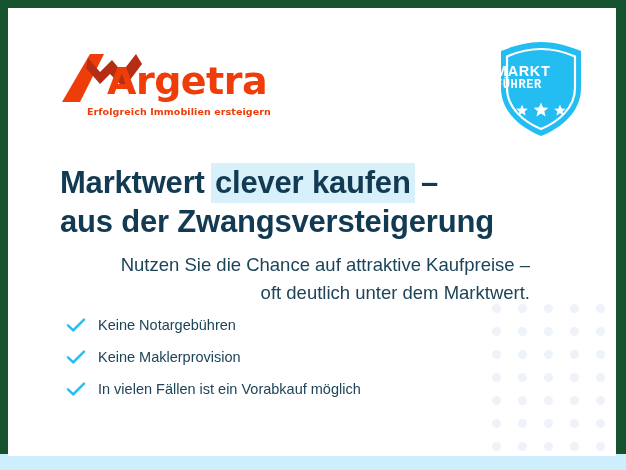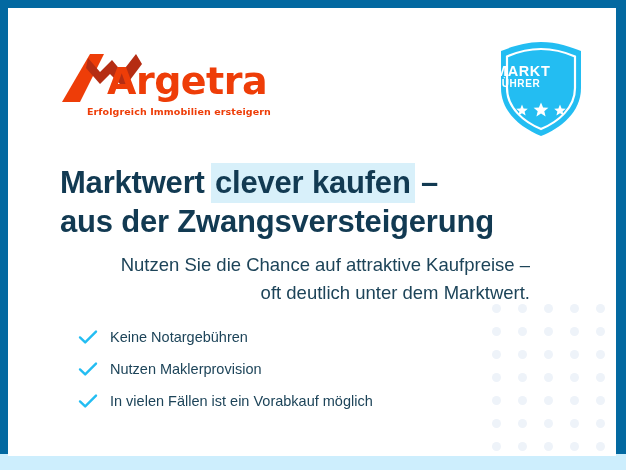--- a/index.html
+++ b/index.html
@@ -13,21 +13,21 @@
     background: #cdeefd;
     font-family: "Liberation Sans", sans-serif;
     -webkit-font-smoothing: antialiased;
   }
 
   
   #banner {
     position: relative;
     width: 626px;
     height: 454px;
-    background: #0369a1;
+    background: #14532d;
     box-sizing: border-box;
   }
   #card {
     position: absolute;
     left: 8px;
     top: 8px;
     width: 608px;
     height: 448px;
     background: #ffffff;
     overflow: hidden;
@@ -104,21 +104,21 @@
     left: 0;
     top: 24px;
     width: 92px;
     text-align: left;
     color: #ffffff;
     font-weight: bold;
     line-height: 1.05;
     letter-spacing: 0.6px;
   }
   #badge-text .badge-line1 { font-size: 14.5px; display: block; }
-  #badge-text .badge-line2 { font-size: 10px; display: block; }
+  #badge-text .badge-line2 { font-size: 12px; display: block; font-family: Liberation Mono, monospace; }
   #badge-stars {
     position: absolute;
     left: 0;
     top: 62px;
     width: 92px;
     text-align: center;
     color: #ffffff;
     font-size: 13px;
     letter-spacing: 1px;
   }
@@ -266,36 +266,36 @@
           <path d="M28 0.5 L30.1 5.4 L35.4 5.8 L31.3 9.2 L32.6 14.4 L28 11.5 L23.4 14.4 L24.7 9.2 L20.6 5.8 L25.9 5.4 Z" fill="#ffffff"></path>
           <path d="M47 2.5 L48.6 6.4 L52.8 6.7 L49.6 9.4 L50.6 13.5 L47 11.2 L43.4 13.5 L44.4 9.4 L41.2 6.7 L45.4 6.4 Z" fill="#ffffff"></path>
         </svg>
       </div>
     </div>
 
     <h1 id="headline"><span>Marktwert </span><span class="hl-mark">clever kaufen</span><span> –</span><br><span>aus der Zwangsversteigerung</span></h1>
 
     <p id="subheadline"><span>Nutzen Sie die Chance auf attraktive Kaufpreise –</span><br><span>oft deutlich unter dem Marktwert.</span></p>
 
-    <ul id="checklist" style="list-style:none;margin:16px;padding:0;">
+    <ul id="checklist" style="list-style:none;margin:4px;padding:0;">
       <li class="check-item">
         <span class="check-icon">
           <svg width="20" height="16" viewBox="0 0 20 16" xmlns="http://www.w3.org/2000/svg">
             <path d="M2 8.4 L7.2 13.4 L18 2.6" fill="none" stroke="#23bdf2" stroke-width="2.4" stroke-linecap="round" stroke-linejoin="round"></path>
           </svg>
         </span>
         <span class="check-label">Keine Notargebühren</span>
       </li>
       <li class="check-item">
         <span class="check-icon">
           <svg width="20" height="16" viewBox="0 0 20 16" xmlns="http://www.w3.org/2000/svg">
             <path d="M2 8.4 L7.2 13.4 L18 2.6" fill="none" stroke="#23bdf2" stroke-width="2.4" stroke-linecap="round" stroke-linejoin="round"></path>
           </svg>
         </span>
-        <span class="check-label">Nutzen Maklerprovision</span>
+        <span class="check-label">Keine Maklerprovision</span>
       </li>
       <li class="check-item">
         <span class="check-icon">
           <svg width="20" height="16" viewBox="0 0 20 16" xmlns="http://www.w3.org/2000/svg">
             <path d="M2 8.4 L7.2 13.4 L18 2.6" fill="none" stroke="#23bdf2" stroke-width="2.4" stroke-linecap="round" stroke-linejoin="round"></path>
           </svg>
         </span>
         <span class="check-label">In vielen Fällen ist ein Vorabkauf möglich</span>
       </li>
     </ul>

